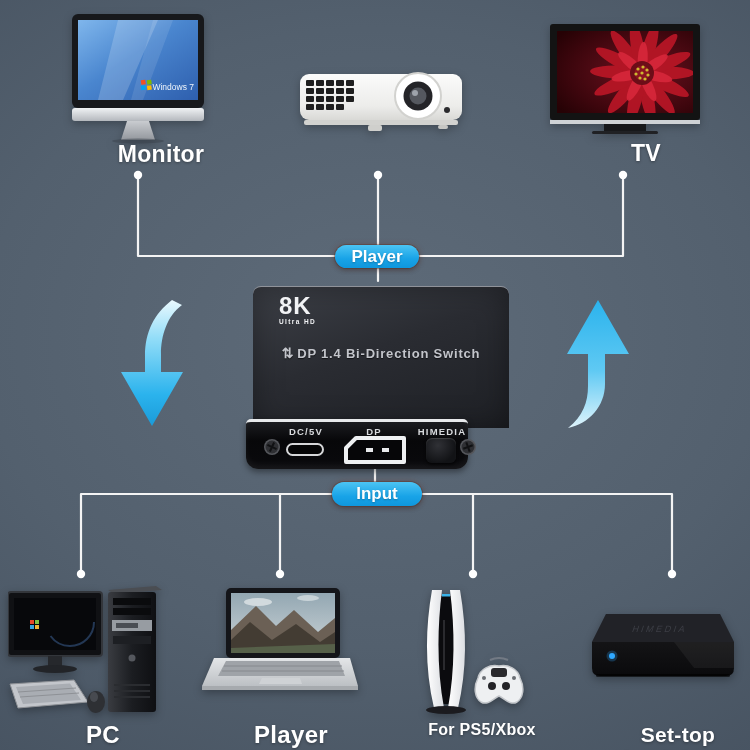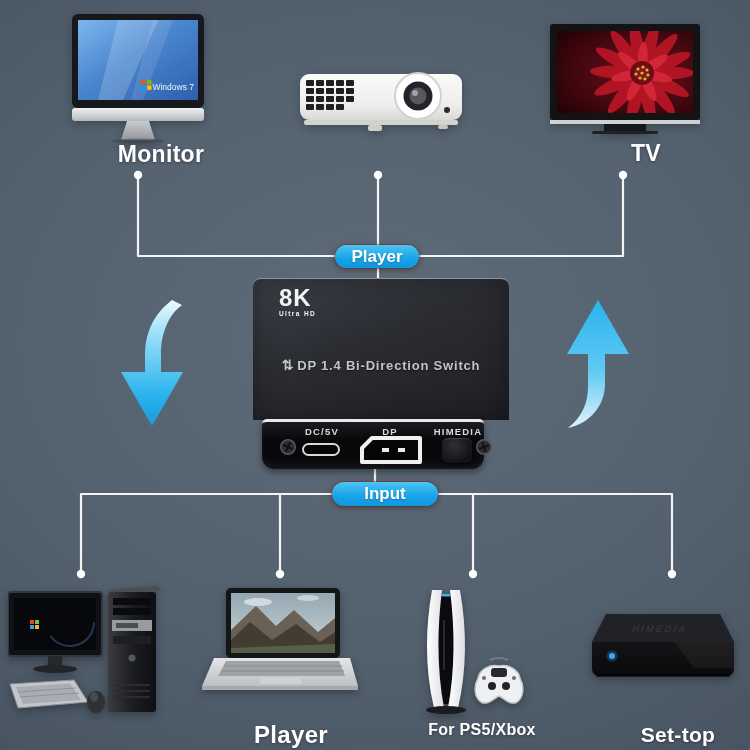--- a/index.html
+++ b/index.html
@@ -18,37 +18,36 @@
   .badge{
     position:absolute;display:flex;align-items:center;justify-content:center;
     color:#fff;font-weight:bold;font-size:17px;border-radius:13px;
     background:linear-gradient(180deg,#4cc4f3 0%,#18a3e7 60%,#0f97dd 100%);
     box-shadow:0 0 0 1px rgba(95,45,30,.35), 0 0 6px rgba(140,60,40,.35), 0 2px 5px rgba(0,0,0,.3);
     text-shadow:0 1px 2px rgba(0,0,0,.25);
   }
   
   #switch{left:246px;top:278px;width:270px;height:190px;}
   #sw-top{
-    position:absolute;left:7px;top:0;width:256px;height:141px;
+    position:absolute;left:7px;top:8px;width:256px;height:141px;
     background:linear-gradient(160deg,#3d4047 0%,#2a2c32 45%,#1e2025 100%);
     border-radius:8px 8px 0 0;border-top:1px solid #90939a;
     box-shadow:inset 0 0 30px rgba(0,0,0,.35);
   }
   #sw-logo{position:absolute;left:26px;top:7px;color:#f2f3f5;line-height:1;}
   #sw-logo .big{font-size:24px;font-weight:bold;letter-spacing:1px;}
   #sw-logo .sub{font-size:6.5px;font-weight:bold;letter-spacing:1.4px;margin-top:1px;}
   #sw-title{
     position:absolute;left:0;top:58px;width:100%;text-align:center;
     color:#c3c5cb;font-size:13px;font-weight:bold;letter-spacing:.8px;
     text-shadow:0 1px 1px rgba(0,0,0,.6);
-    margin-top:20px;
   }
   #sw-title .tic{font-size:14px;margin-right:3px;}
   #sw-front{
-    position:absolute;left:16px;top:141px;width:222px;height:47px;
+    position:absolute;left:0;top:141px;width:222px;height:47px;
     background:linear-gradient(180deg,#1b1c20 0%,#070709 40%,#0a0a0d 100%);
     border-top:3px solid #e7e9eb;border-radius:5px 5px 12px 12px;
     box-shadow:0 3px 6px rgba(0,0,0,.4), inset 0 -4px 6px rgba(255,255,255,.06);
   }
   .port-label{
     position:absolute;top:4px;color:#d8dadd;font-size:9.5px;font-weight:bold;
     letter-spacing:1.2px;text-align:center;
   }
   #usbc-port{
     position:absolute;left:40px;top:21px;width:38px;height:13px;
@@ -280,21 +279,21 @@
     <defs>
       <linearGradient id="agu" x1="0" y1="0" x2="0" y2="1">
         <stop offset="0" stop-color="#2bb3ed"></stop>
           <stop offset=".55" stop-color="#5fc9f3"></stop>
         <stop offset="1" stop-color="#dff4fc"></stop>
       </linearGradient>
     </defs>
     <path d="M40 2 L9 56 L30 56 L30 88 C30 104 25 118 10 130 C31 126 47 108 47 86 L47 56 L71 56 Z" fill="url(#agu)"></path>
   </svg>
 
-  <div class="badge" style="left:332px;top:482px;width:106px;height:24px">Input</div>
+  <div class="badge" style="left:332px;top:482px;width:90px;height:24px">Input</div>
 
   <svg class="abs" style="left:8px;top:584px;filter:drop-shadow(0 3px 4px rgba(0,0,0,.3))" width="165" height="140" viewBox="0 0 165 140">
     <defs>
       <linearGradient id="twr" x1="0" y1="0" x2="1" y2="0">
         <stop offset="0" stop-color="#3a3c41"></stop>
           <stop offset=".5" stop-color="#1b1d21"></stop>
           <stop offset="1" stop-color="#0e0f12"></stop>
       </linearGradient>
     </defs>
 
@@ -323,20 +322,21 @@
     <rect x="106" y="112" width="36" height="2" fill="#2a2c30"></rect>
 
     <polygon points="2,100 66,96 80,118 10,124" fill="#c3c6cb" stroke="#8e9196"></polygon>
     <polygon points="8,103 62,99.5 73,116 15,120" fill="#a9adb3"></polygon>
     <line x1="10" y1="108" x2="68" y2="104" stroke="#8e9196"></line>
     <line x1="12" y1="113" x2="71" y2="109" stroke="#8e9196"></line>
 
     <ellipse cx="88" cy="118" rx="9" ry="11" fill="#2e3034"></ellipse>
     <ellipse cx="86" cy="113" rx="4" ry="5" fill="#4e5157" opacity=".8"></ellipse>
   </svg>
+  <div class="dev-label" style="left:0px;top:721px;width:160px;font-size:24px">PC</div>
 
   <svg class="abs" style="left:198px;top:588px;filter:drop-shadow(0 3px 4px rgba(0,0,0,.3))" width="160" height="118" viewBox="0 0 160 118">
     <defs>
       <linearGradient id="deck" x1="0" y1="0" x2="0" y2="1">
         <stop offset="0" stop-color="#e4e6e8"></stop>
           <stop offset="1" stop-color="#bcc0c4"></stop>
       </linearGradient>
       <linearGradient id="sky" x1="0" y1="0" x2="0" y2="1">
         <stop offset="0" stop-color="#93a7b2"></stop>
           <stop offset="1" stop-color="#cdd5d8"></stop>

